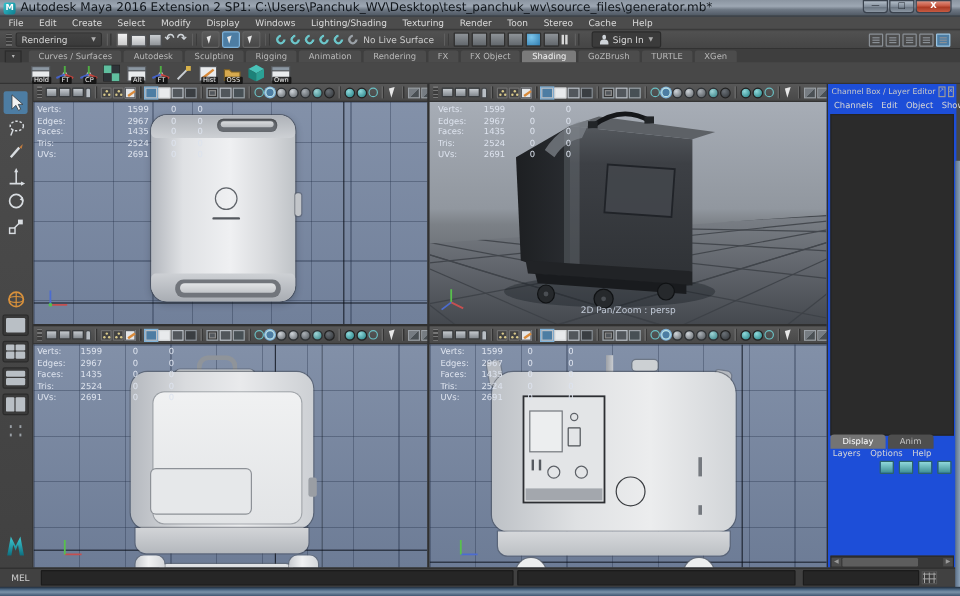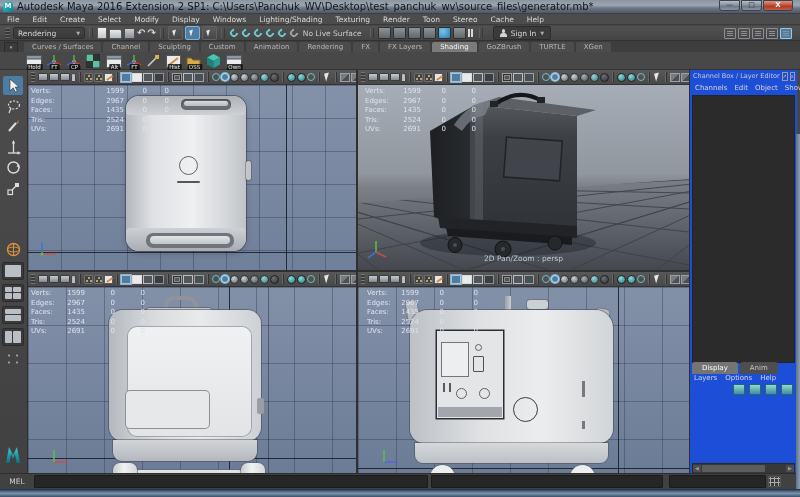--- a/index.html
+++ b/index.html
@@ -224,27 +224,27 @@
       <div class="sbtog"></div>
       <div class="sbtog"></div>
       <div class="sbtog"></div>
       <div class="sbtog"></div>
       <div class="sbtog act"></div>
     </div>
 </div>
 
 <div class="shelftabs" id="shelftabs">
     <span class="stab">Curves / Surfaces</span>
-    <span class="stab">Channel</span>
+    <span class="stab">Autodesk</span>
     <span class="stab">Sculpting</span>
-    <span class="stab">Custom</span>
+    <span class="stab">Rigging</span>
     <span class="stab">Animation</span>
     <span class="stab">Rendering</span>
     <span class="stab">FX</span>
-    <span class="stab">FX Layers</span>
+    <span class="stab">FX Object</span>
     <span class="stab active">Shading</span>
     <span class="stab">GoZBrush</span>
     <span class="stab">TURTLE</span>
     <span class="stab">XGen</span>
   </div>
 <div class="shelfcorner">
   <div class="scico">▾</div>
   <div class="scico">○</div>
 </div>
 <div class="shelfrow" id="shelfrow">

